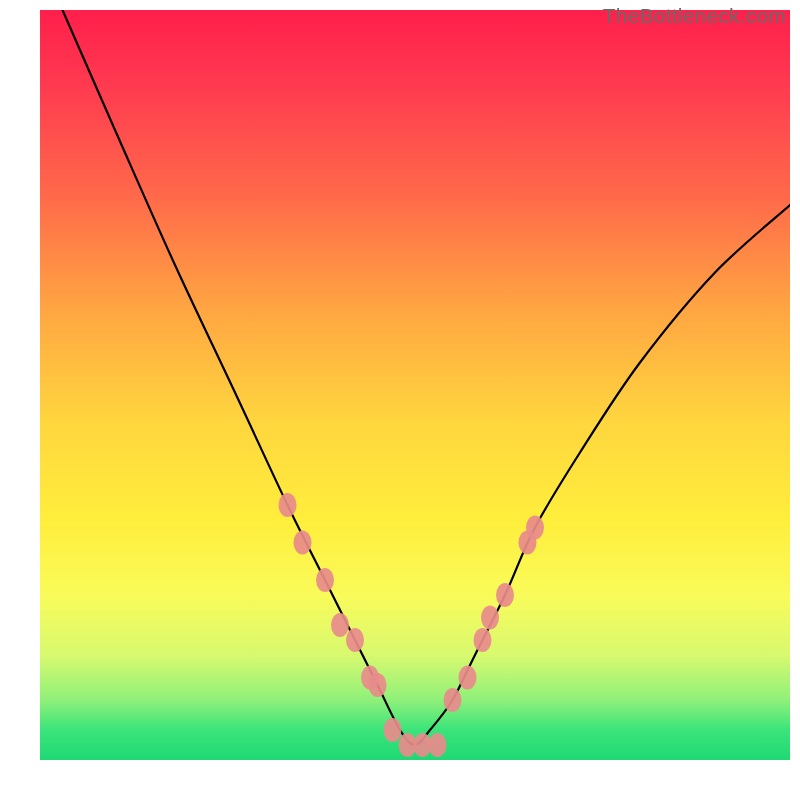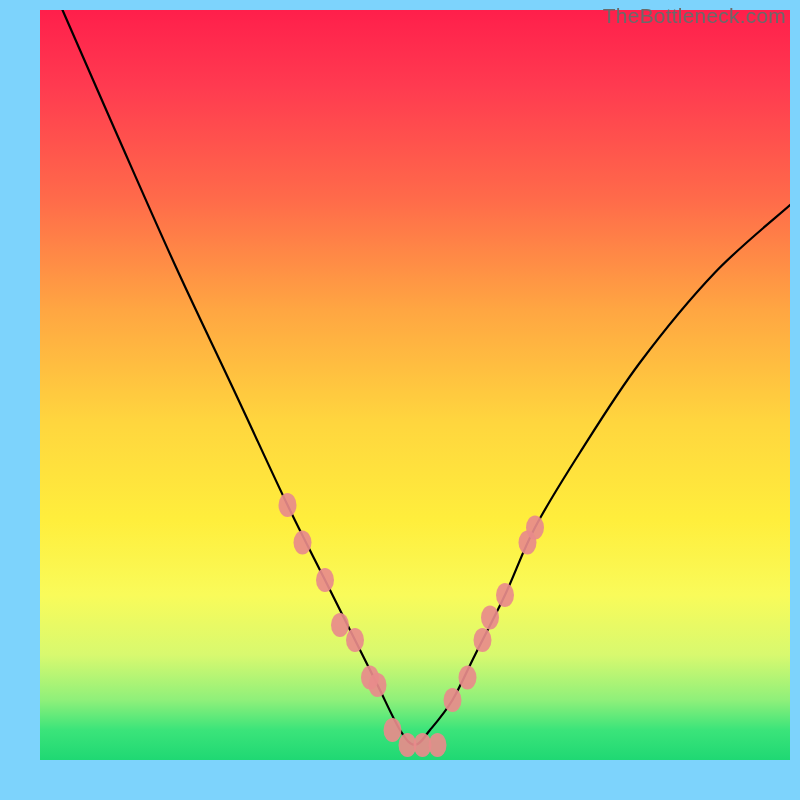--- a/index.html
+++ b/index.html
@@ -8,21 +8,21 @@
     width: 800px;
     height: 800px;
     overflow: hidden;
     background: #000;
     font-family: Arial, Helvetica, sans-serif;
   }
   .stage {
     position: relative;
     width: 800px;
     height: 800px;
-    background: #7dd3fc;
+    background: #ffffff;
   }
   .plot {
     position: absolute;
     left: 40px;
     top: 10px;
     width: 750px;
     height: 750px;
     
     background: linear-gradient(to bottom,
       #ff1f4b 0%,

